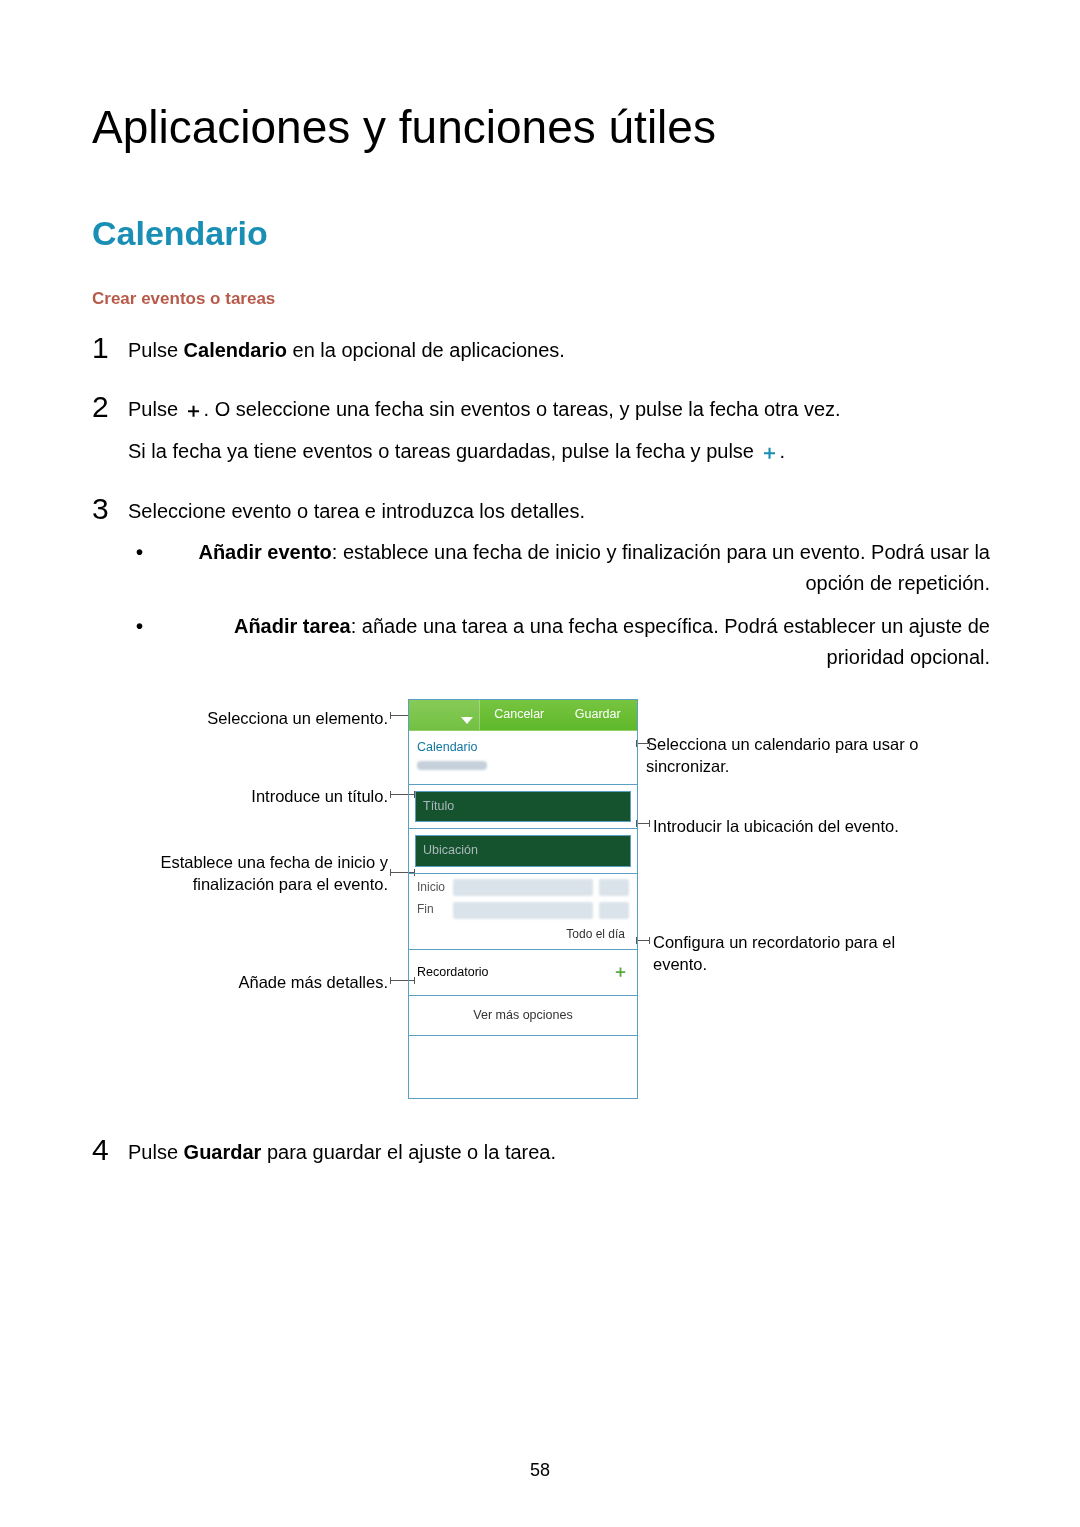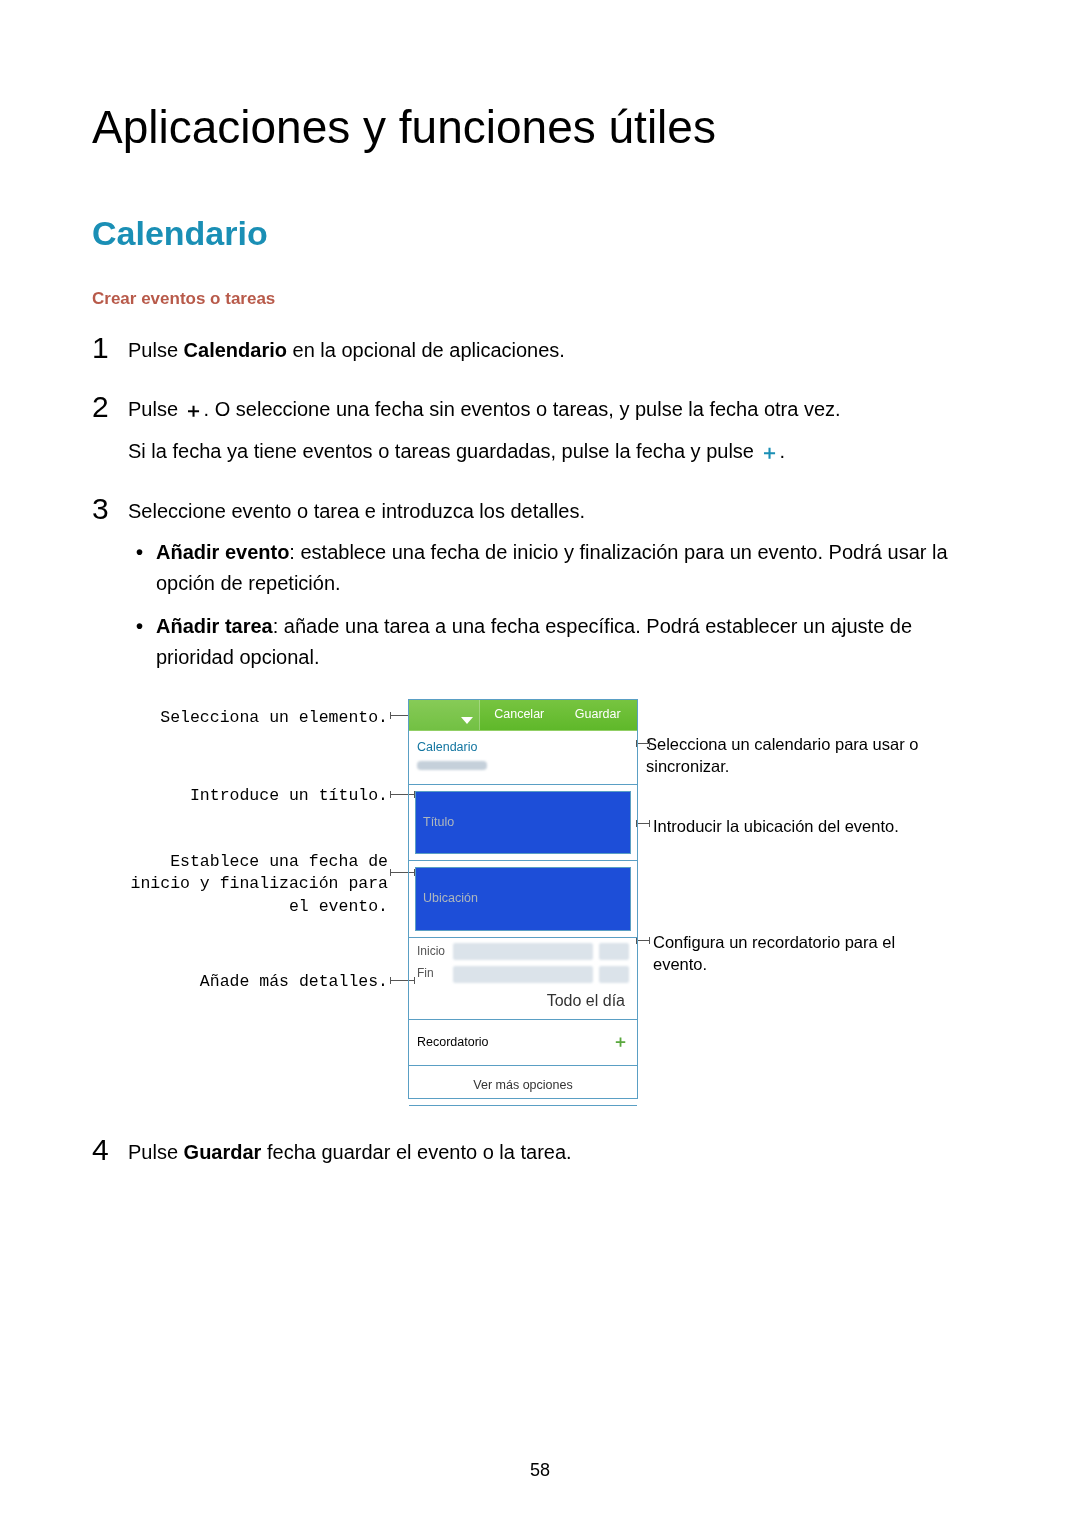--- a/index.html
+++ b/index.html
@@ -55,20 +55,21 @@
   .bold { font-weight: 700; }
   .bullets {
     list-style: none;
     padding: 0 0 0 8px;
     margin: 8px 0 0 0;
   }
   .bullets li {
     position: relative;
     padding-left: 20px;
     margin-bottom: 12px;
+    text-align: right;
   }
   .bullets li::before {
     content: "•";
     position: absolute;
     left: 0;
     top: 0;
     font-size: 20px;
     font-weight: 700;
   }
   .plus-icon {
@@ -85,21 +86,20 @@
     position: relative;
     height: 420px;
   }
   .callouts-left {
     position: absolute;
     left: 0;
     width: 260px;
     text-align: right;
     font-size: 16.5px;
     line-height: 1.35;
-    font-family: Liberation Mono, monospace;
   }
   .callouts-right {
     position: absolute;
     width: 290px;
     text-align: left;
     font-size: 16.5px;
     line-height: 1.35;
   }
   .mock {
     position: absolute;
@@ -149,43 +149,43 @@
   .mock-row.cal { color: #1275a0; padding: 7px 8px; }
   .blur {
     display: inline-block;
     height: 9px;
     border-radius: 4px;
     background: #c5d0da;
     filter: blur(1.2px);
   }
   .row-input {
     border: 1px solid #5a9fc4;
-    padding: 21px 7px;
+    padding: 5px 7px;
     color: #aeb7bd;
-    background: #1d4ed8;
+    background: #14532d;
     margin: 0;
     font-size: 12.5px;
   }
   .dates {
     border-bottom: 1px solid #5a9fc4;
     font-size: 12px;
     padding: 2px 8px 6px 8px;
     color: #555;
   }
   .dline { display: flex; align-items: flex-end; padding: 2px 0; gap: 6px; }
   .dlbl { width: 30px; }
   .blurbox {
     background: #dbe3ea;
     flex: 1;
     height: 17px;
     border-radius: 2px;
     filter: blur(1px);
   }
   .blurbox.small { flex: 0 0 30px; }
-  .todo { text-align: right; padding: 4px 4px 0 0; font-size: 16px; color: #333; }
+  .todo { text-align: right; padding: 4px 4px 0 0; font-size: 12px; color: #333; }
   .rec-row {
     border-bottom: 1px solid #5a9fc4;
     font-size: 12.5px;
     padding: 9px 8px;
     display: flex;
     justify-content: space-between;
     align-items: center;
   }
   .rec-plus {
     color: #5aa83e;
@@ -322,19 +322,19 @@
           <div class="moreopts">Ver más opciones</div>
         </div>
       </div>
     </div>
   </div>
 
   <div class="step" style="margin-top:10px">
     <div class="step-num">4</div>
     <div class="step-body">
       <p>
-        <span>Pulse </span><span class="bold">Guardar</span><span> fecha guardar el evento o la tarea.</span>
+        <span>Pulse </span><span class="bold">Guardar</span><span> para guardar el ajuste o la tarea.</span>
       </p>
     </div>
   </div>
 </div>
 
 <div class="page-number">58</div>
 
 </body></html>

